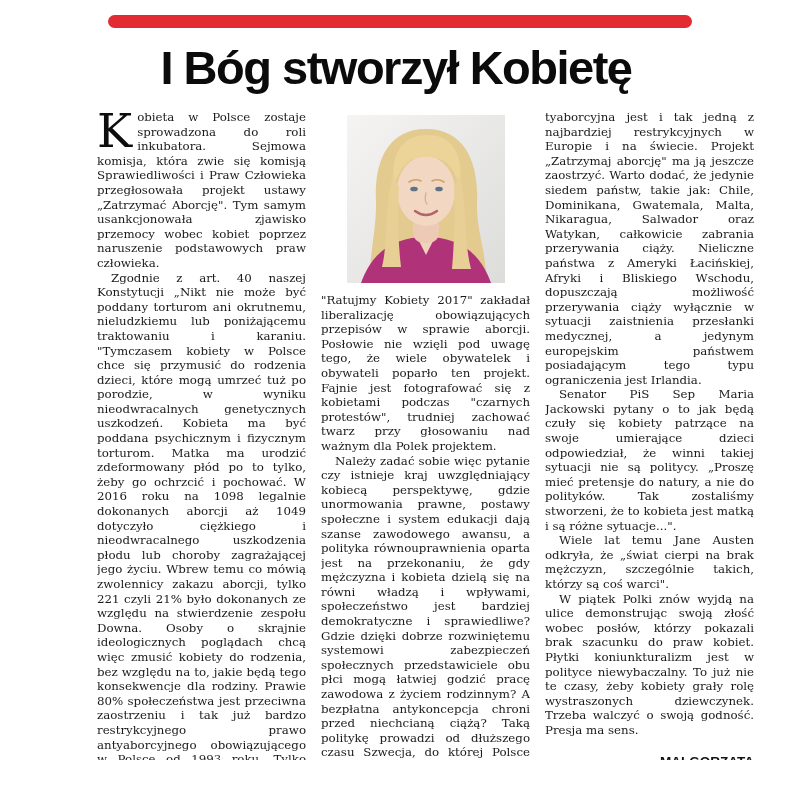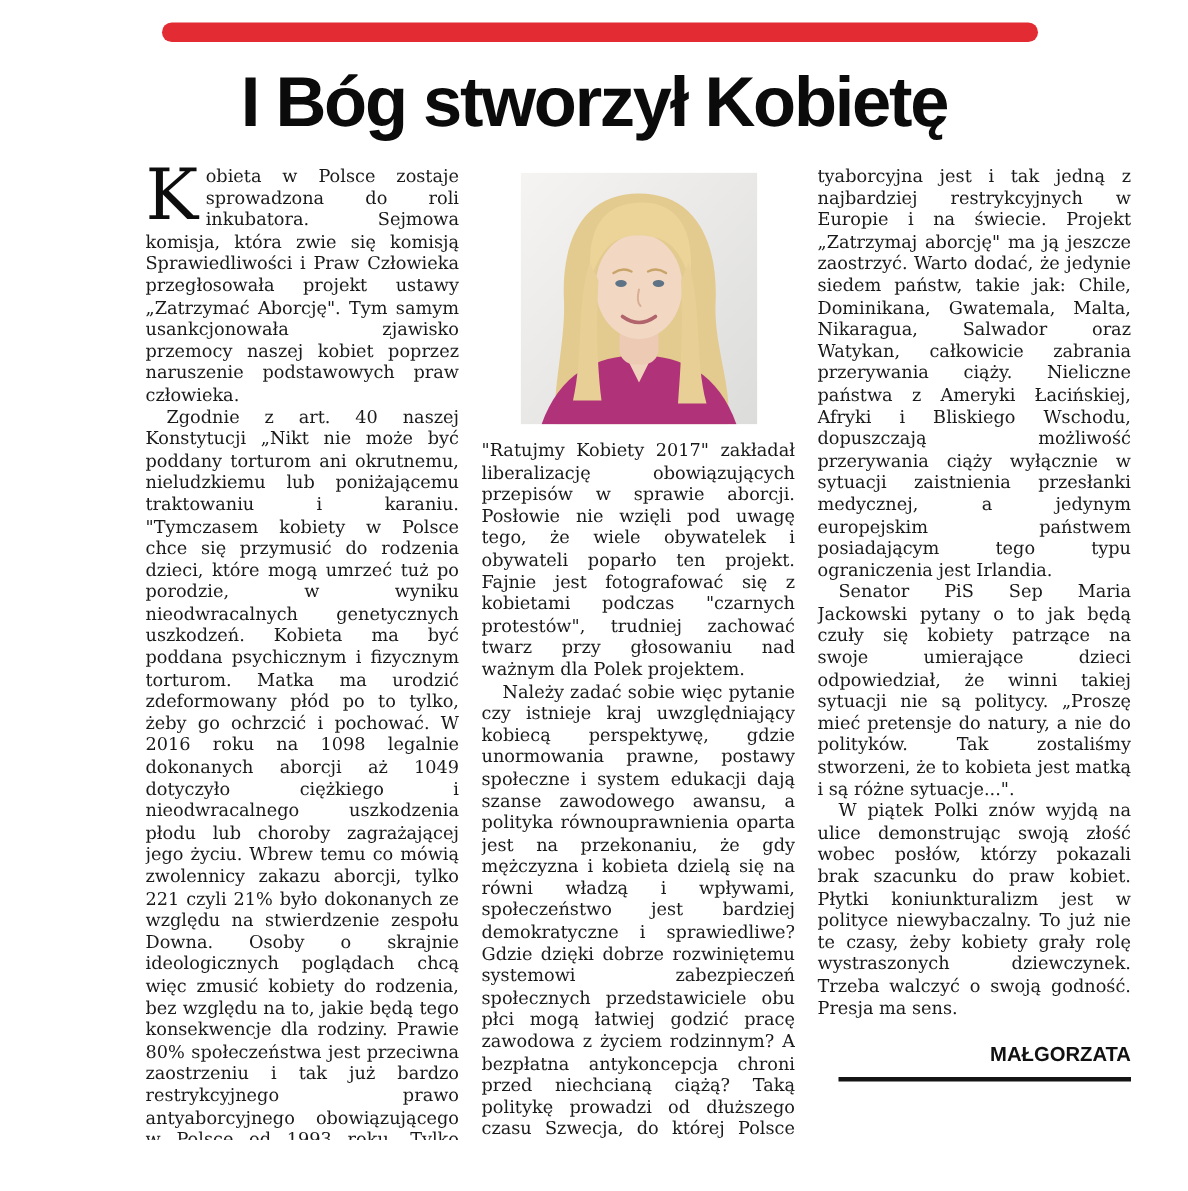--- a/index.html
+++ b/index.html
@@ -73,21 +73,21 @@
 
 <div class="page">
 
   <div class="red-bar" style="background: rgb(227, 43, 51);"></div>
 
   <h1 class="headline">I Bóg stworzył Kobietę</h1>
 
   <div class="columns">
 
     <div class="col">
-      <p class="no-indent"><span class="dropcap">K</span><span>obieta w Polsce zostaje sprowadzona do roli inkubatora. Sejmowa komisja, która zwie się komisją Sprawiedliwości i Praw Człowieka przegłosowała projekt ustawy „Zatrzymać Aborcję". Tym samym usankcjonowała zjawisko przemocy naszej kobiet poprzez naruszenie podstawowych praw człowieka.</span></p>
+      <p class="no-indent"><span class="dropcap">K</span><span>obieta w Polsce zostaje sprowadzona do roli inkubatora. Sejmowa komisja, która zwie się komisją Sprawiedliwości i Praw Człowieka przegłosowała projekt ustawy „Zatrzymać Aborcję". Tym samym usankcjonowała zjawisko przemocy wobec kobiet poprzez naruszenie podstawowych praw człowieka.</span></p>
       <p>Zgodnie z art. 40 naszej Konstytucji „Nikt nie może być poddany torturom ani okrutnemu, nieludzkiemu lub poniżającemu traktowaniu i karaniu. "Tymczasem kobiety w Polsce chce się przymusić do rodzenia dzieci, które mogą umrzeć tuż po porodzie, w wyniku nieodwracalnych genetycznych uszkodzeń. Kobieta ma być poddana psychicznym i fizycznym torturom. Matka ma urodzić zdeformowany płód po to tylko, żeby go ochrzcić i pochować. W 2016 roku na 1098 legalnie dokonanych aborcji aż 1049 dotyczyło ciężkiego i nieodwracalnego uszkodzenia płodu lub choroby zagrażającej jego życiu. Wbrew temu co mówią zwolennicy zakazu aborcji, tylko 221 czyli 21% było dokonanych ze względu na stwierdzenie zespołu Downa. Osoby o skrajnie ideologicznych poglądach chcą więc zmusić kobiety do rodzenia, bez względu na to, jakie będą tego konsekwencje dla rodziny. Prawie 80% społeczeństwa jest przeciwna zaostrzeniu i tak już bardzo restrykcyjnego prawo antyaborcyjnego obowiązującego w Polsce od 1993 roku. Tylko około 10% chce całkowitego zakazu aborcji.</p>
 
     </div>
 
     <div class="col">
       <div class="photo-wrap">
         <svg width="158" height="168" viewBox="0 0 158 168" xmlns="http://www.w3.org/2000/svg">
           <defs>
             <linearGradient id="bgGrad" x1="0" y1="0" x2="1" y2="1">
               <stop offset="0" stop-color="#f5f4f2"></stop>
@@ -122,20 +122,21 @@
         </svg>
       </div>
       <p class="no-indent">"Ratujmy Kobiety 2017" zakładał liberalizację obowiązujących przepisów w sprawie aborcji. Posłowie nie wzięli pod uwagę tego, że wiele obywatelek i obywateli poparło ten projekt. Fajnie jest fotografować się z kobietami podczas "czarnych protestów", trudniej zachować twarz przy głosowaniu nad ważnym dla Polek projektem.</p>
       <p>Należy zadać sobie więc pytanie czy istnieje kraj uwzględniający kobiecą perspektywę, gdzie unormowania prawne, postawy społeczne i system edukacji dają szanse zawodowego awansu, a polityka równouprawnienia oparta jest na przekonaniu, że gdy mężczyzna i kobieta dzielą się na równi władzą i wpływami, społeczeństwo jest bardziej demokratyczne i sprawiedliwe? Gdzie dzięki dobrze rozwiniętemu systemowi zabezpieczeń społecznych przedstawiciele obu płci mogą łatwiej godzić pracę zawodowa z życiem rodzinnym? A bezpłatna antykoncepcja chroni przed niechcianą ciążą? Taką politykę prowadzi od dłuższego czasu Szwecja, do której Polsce coraz dalej.</p>
 
     </div>
 
     <div class="col">
       <p class="no-indent">tyaborcyjna jest i tak jedną z najbardziej restrykcyjnych w Europie i na świecie. Projekt „Zatrzymaj aborcję" ma ją jeszcze zaostrzyć. Warto dodać, że jedynie siedem państw, takie jak: Chile, Dominikana, Gwatemala, Malta, Nikaragua, Salwador oraz Watykan, całkowicie zabrania przerywania ciąży. Nieliczne państwa z Ameryki Łacińskiej, Afryki i Bliskiego Wschodu, dopuszczają możliwość przerywania ciąży wyłącznie w sytuacji zaistnienia przesłanki medycznej, a jedynym europejskim państwem posiadającym tego typu ograniczenia jest Irlandia.</p>
       <p>Senator PiS Sep Maria Jackowski pytany o to jak będą czuły się kobiety patrzące na swoje umierające dzieci odpowiedział, że winni takiej sytuacji nie są politycy. „Proszę mieć pretensje do natury, a nie do polityków. Tak zostaliśmy stworzeni, że to kobieta jest matką i są różne sytuacje...".</p>
+      <p>Wiele lat temu Jane Austen odkryła, że „świat cierpi na brak mężczyzn, szczególnie takich, którzy są coś warci".</p>
       <p>W piątek Polki znów wyjdą na ulice demonstrując swoją złość wobec posłów, którzy pokazali brak szacunku do praw kobiet. Płytki koniunkturalizm jest w polityce niewybaczalny. To już nie te czasy, żeby kobiety grały rolę wystraszonych dziewczynek. Trzeba walczyć o swoją godność. Presja ma sens.</p>
 
       <div class="signature">
         <div>MAŁGORZATA</div>
 
       </div>
     </div>
 
   </div>
 </div>

